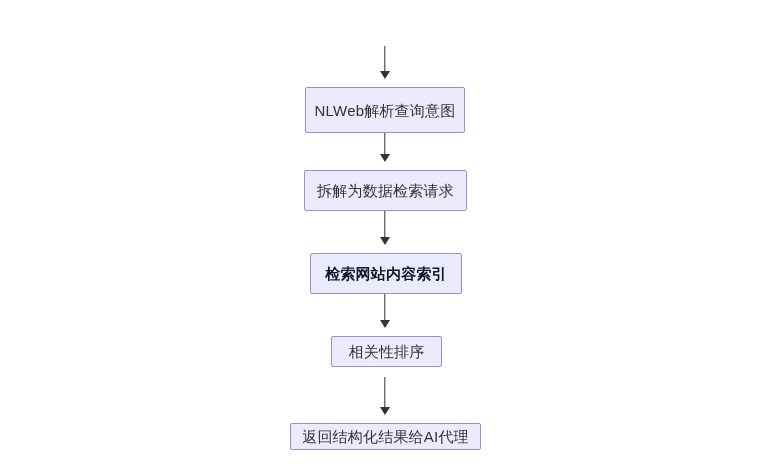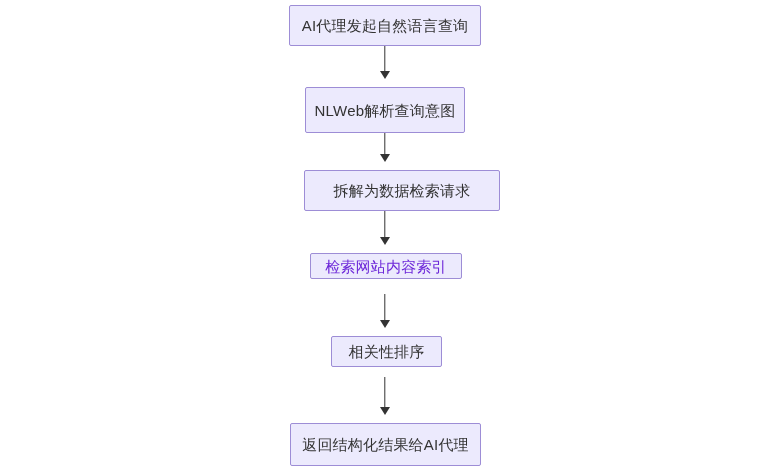--- a/index.html
+++ b/index.html
@@ -85,32 +85,29 @@
   </div>
   <div class="edge" style="left: 385px; top: 294px; height: 34px;">
     <div class="edge-line" style="height: 27px; background: rgb(51, 51, 51);"></div>
     <div class="edge-arrow" style="top: 26px; border-top-color: rgb(51, 51, 51);"></div>
   </div>
   <div class="edge" style="left: 385px; top: 377px; height: 38px;">
     <div class="edge-line" style="height: 31px; background: rgb(51, 51, 51);"></div>
     <div class="edge-arrow" style="top: 30px; border-top-color: rgb(51, 51, 51);"></div>
   </div>
 
-  <div class="node" style="left: 289px; top: 5px; width: 192px; height: 41px; background: rgb(236, 234, 253); border-color: rgb(157, 141, 214); color: rgb(51, 51, 51);">
-    <span class="node-label">AI代理发起自然语言查询</span>
-  </div>
   <div class="node" style="left: 305px; top: 87px; width: 160px; height: 46px; background: rgb(236, 234, 253); border-color: rgb(157, 141, 214); color: rgb(51, 51, 51);">
     <span class="node-label">NLWeb解析查询意图</span>
   </div>
-  <div class="node" style="left: 304px; top: 170px; width: 196px; height: 41px; background: rgb(236, 234, 253); border-color: rgb(157, 141, 214); color: rgb(51, 51, 51);">
+  <div class="node" style="left: 304px; top: 170px; width: 163px; height: 41px; background: rgb(236, 234, 253); border-color: rgb(157, 141, 214); color: rgb(51, 51, 51);">
     <span class="node-label">拆解为数据检索请求</span>
   </div>
-  <div class="node" style="left: 310px; top: 253px; width: 152px; height: 26px; background: rgb(236, 234, 253); border-color: rgb(157, 141, 214); color: #6d28d9;">
+  <div class="node" style="left: 310px; top: 253px; width: 152px; height: 41px; background: rgb(236, 234, 253); border-color: rgb(157, 141, 214); color: #0f172a; font-weight: bold;">
     <span class="node-label">检索网站内容索引</span>
   </div>
   <div class="node" style="left: 331px; top: 336px; width: 111px; height: 31px; background: rgb(236, 234, 253); border-color: rgb(157, 141, 214); color: rgb(51, 51, 51);">
     <span class="node-label">相关性排序</span>
   </div>
-  <div class="node" style="left: 290px; top: 423px; width: 191px; height: 43px; background: rgb(236, 234, 253); border-color: rgb(157, 141, 214); color: rgb(51, 51, 51);">
+  <div class="node" style="left: 290px; top: 423px; width: 191px; height: 27px; background: rgb(236, 234, 253); border-color: rgb(157, 141, 214); color: rgb(51, 51, 51);">
     <span class="node-label">返回结构化结果给AI代理</span>
   </div>
 
 </div>
 
 </body></html>

